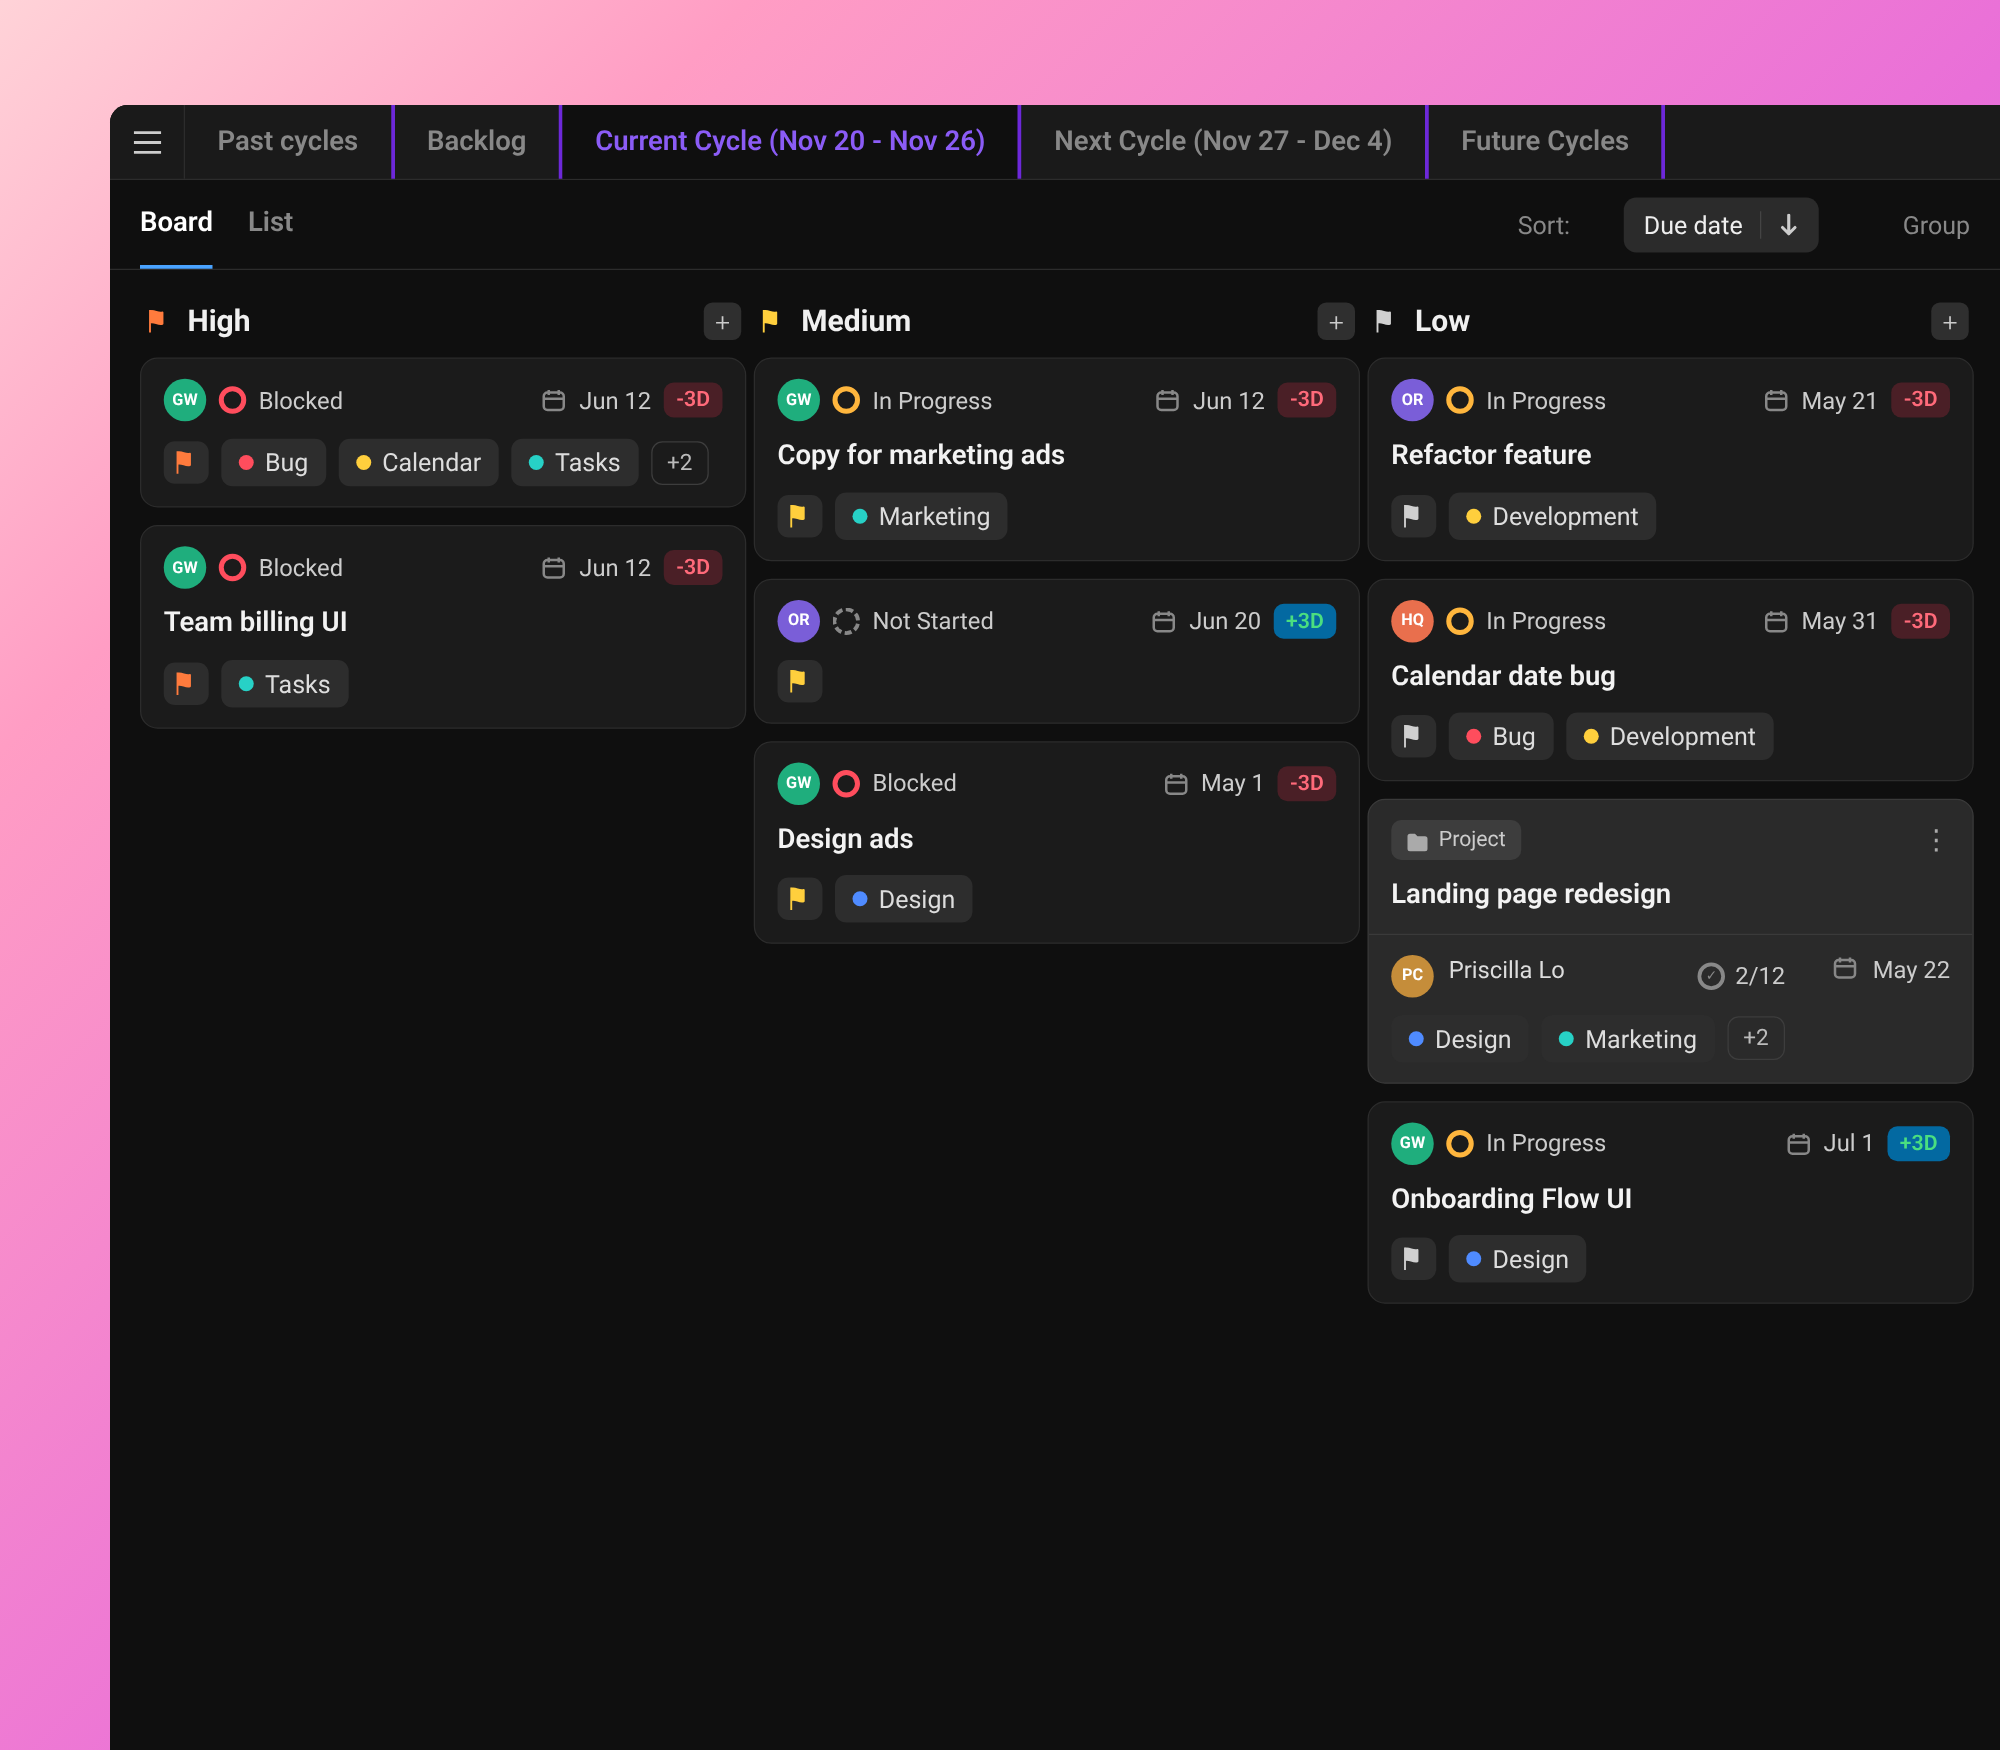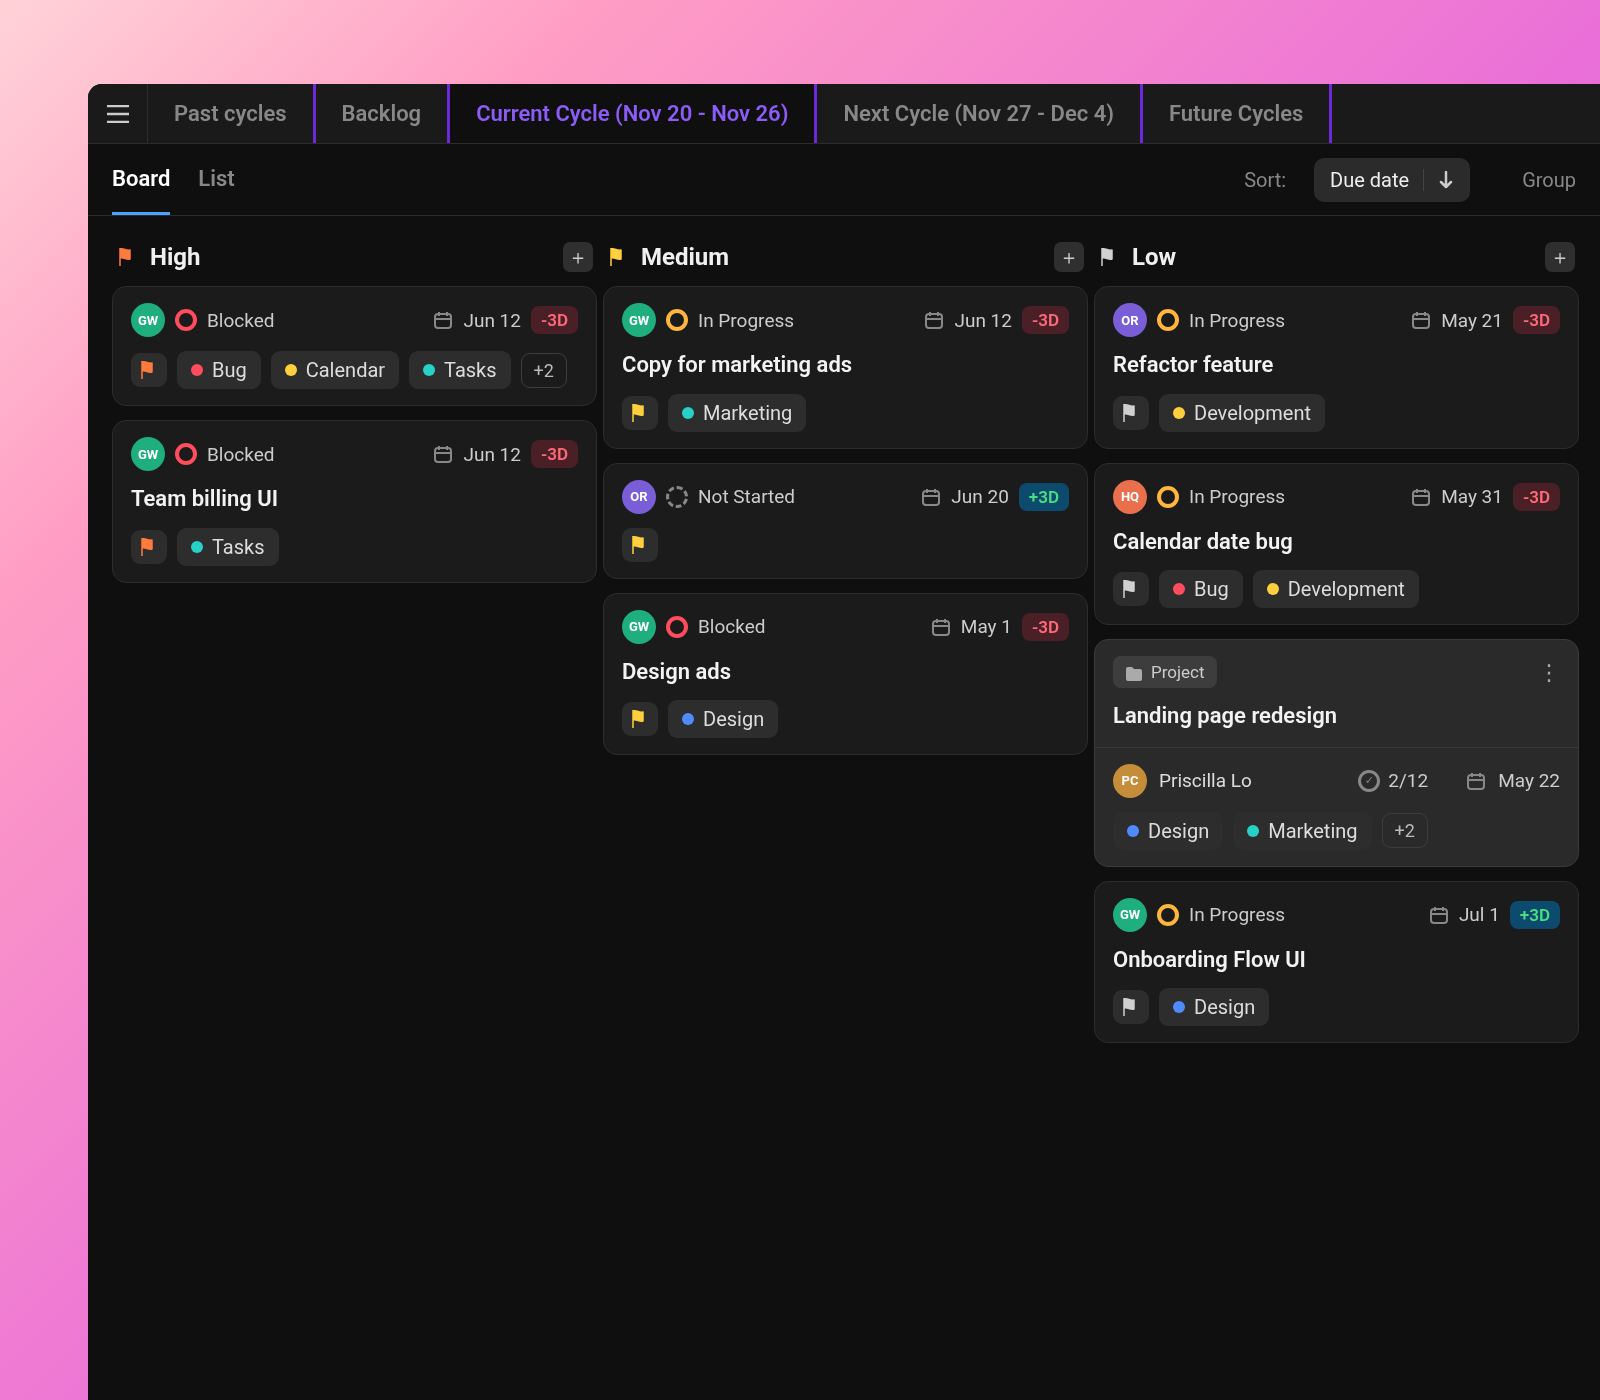--- a/index.html
+++ b/index.html
@@ -47,21 +47,21 @@
     cursor: pointer;
     white-space: nowrap;
   }
   .top-tab.active { background: #0f0f0f; color: #8b5cf6; }
   
   .view-row {
     display: flex;
     align-items: center;
     height: 72px;
     padding: 0 24px;
-    gap: 28px;
+    gap: 43px;
     border-bottom: 1px solid #2c2c2c;
     text-align: center;
   }
   .view-tab {
     font-size: 22px;
     font-weight: 600;
     color: #888;
     height: 100%;
     display: flex; align-items: center;
     cursor: pointer;
@@ -146,21 +146,21 @@
   }
   .status-text { font-size:19px; color:#ccc; }
   .row-spacer { flex:1; }
   .cal-icon { color:#777; font-size:18px; }
   .date-text { font-size:19px; color:#ccc; }
   .delta {
     font-size:17px; font-weight:600;
     padding:4px 10px; border-radius:8px;
   }
   .delta-neg { background:#4a1f26; color:#ff6a7a; }
-  .delta-pos { background:#0c4a6e; color:#4ade80; }
+  .delta-pos { background:#0369a1; color:#4ade80; }
   .card-title {
     font-size:22px; font-weight:600; color:#f3f3f3;
     line-height:1.3;
   }
   .tag-row { display:flex; flex-wrap:wrap; gap:10px; align-items:center; }
   .flag-chip {
     width:36px;height:34px;border-radius:9px;
     background:#2d2d2d;
     display:flex;align-items:center;justify-content:center;
     font-size:18px;
@@ -199,21 +199,21 @@
     background:#3d3d3d;border-radius:8px;
     padding:6px 12px;display:flex;align-items:flex-end;gap:8px;
     font-size:17px;color:#ccc;
   }
   .proj-menu { margin-left:auto;color:#aaa;font-size:22px;cursor:pointer; }
   .project-bottom {
     padding:16px 18px;
     display:flex;flex-direction:column;gap:14px;
   }
   .assignee-row {
-    display:flex;align-items:center;gap:12px;
+    display:flex;gap:12px;
     font-size:19px;color:#ddd;
   }
   .progress-pill {
     display:flex;align-items:center;gap:8px;
     color:#ccc;font-size:19px;
   }
   .check-circle {
     width:22px;height:22px;border-radius:50%;
     border:3px solid #888;
     display:flex;align-items:center;justify-content:center;

